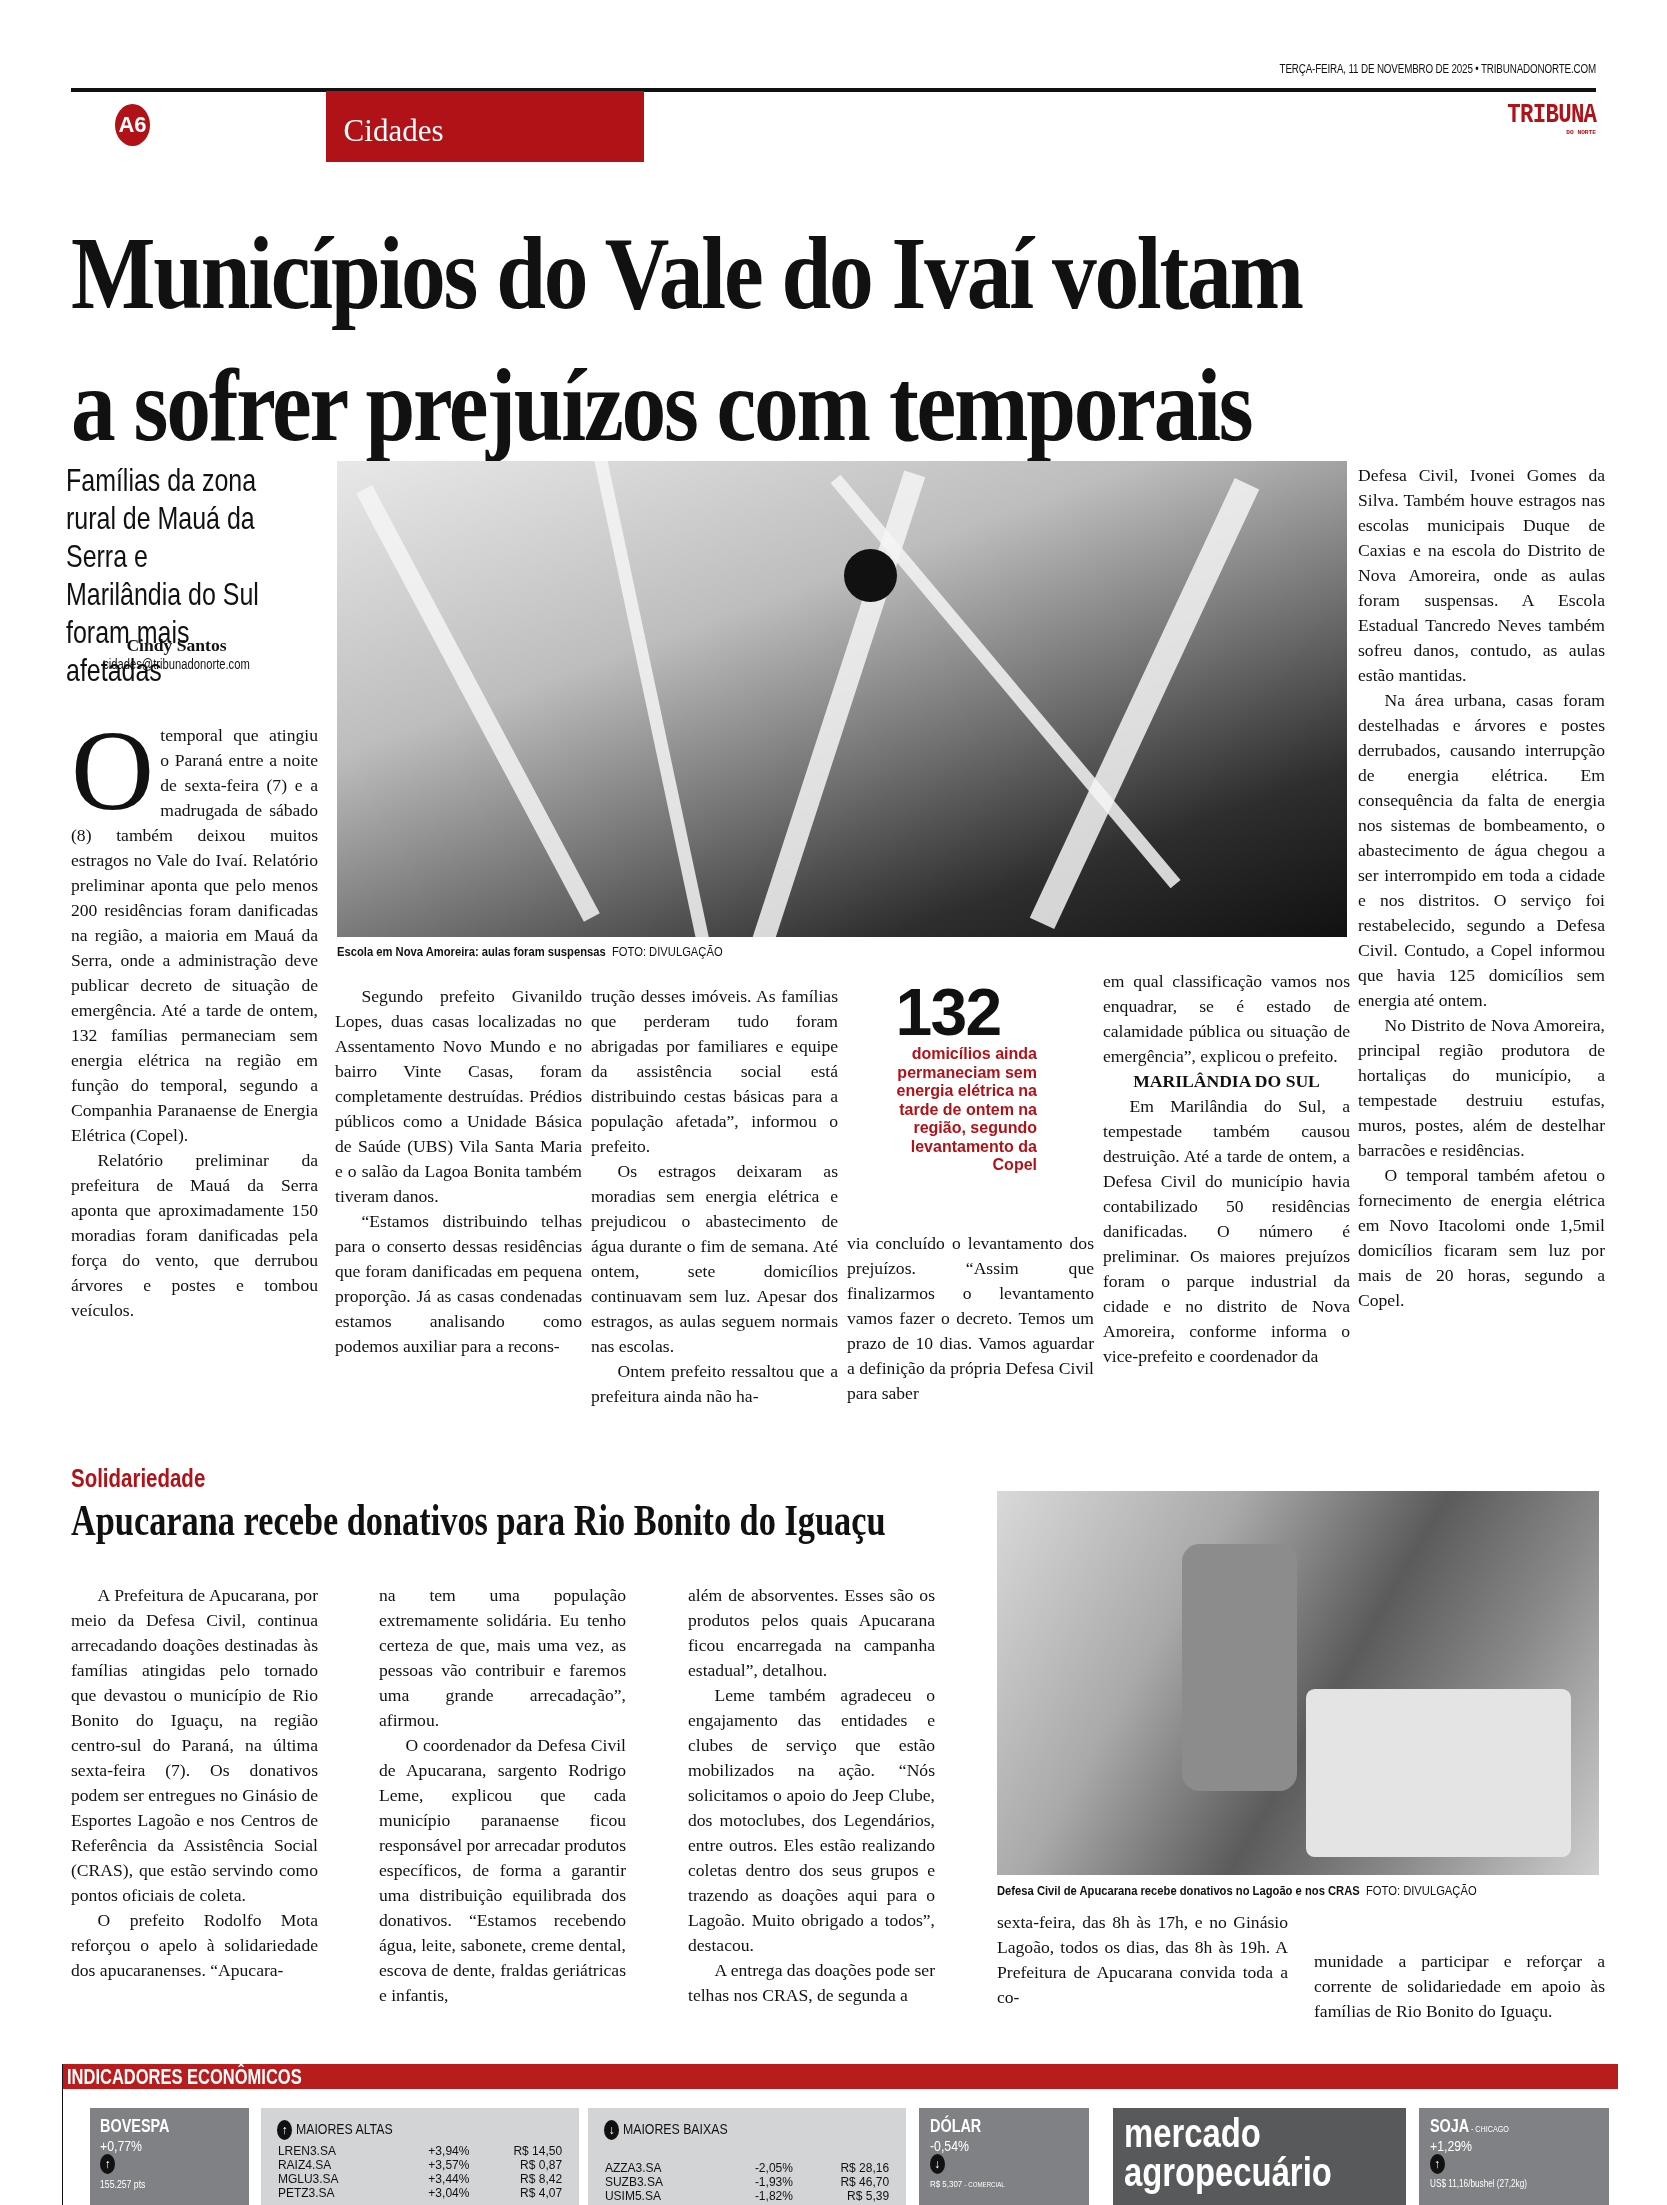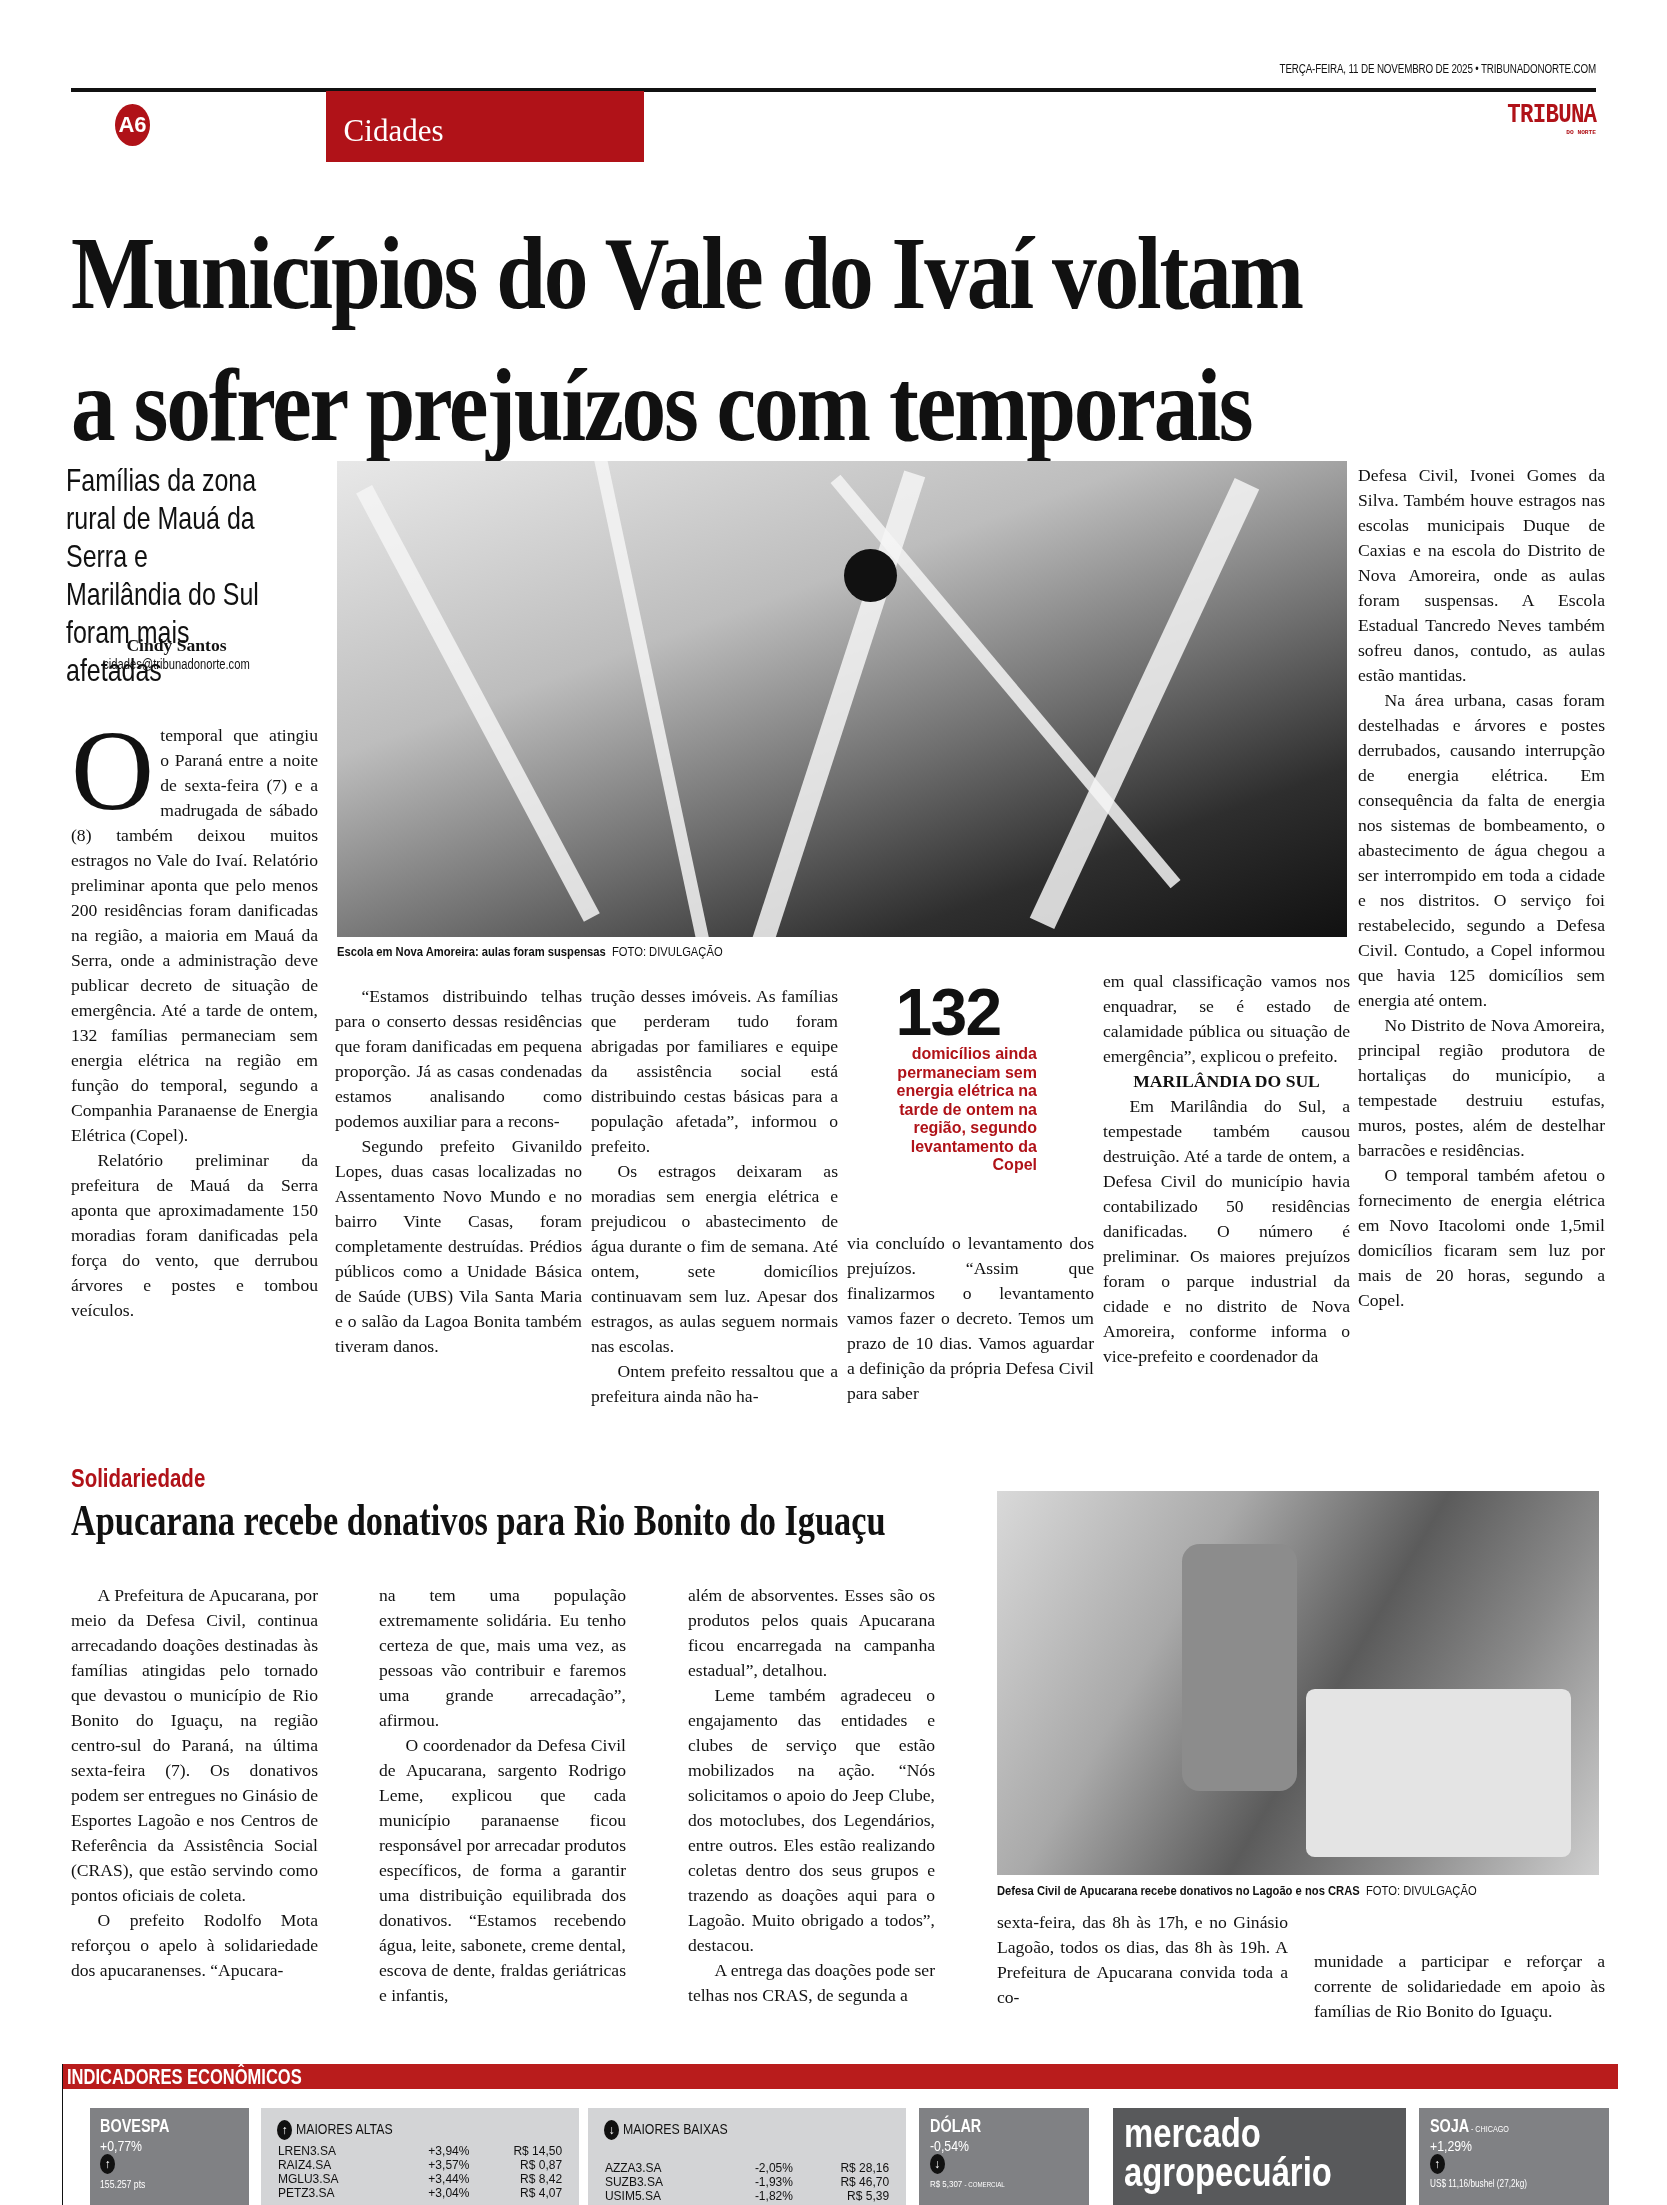--- a/index.html
+++ b/index.html
@@ -104,22 +104,22 @@
 </div>
 <div class="caption cap1">
   <b>Escola em Nova Amoreira: aulas foram suspensas</b>&nbsp;&nbsp;<span>FOTO: DIVULGAÇÃO</span>
 </div>
 
 <div class="col" style="left:71px;top:723px;width:247px;">
   <p class="no-indent"><span class="dropcap">O</span><span>temporal que atingiu o Paraná entre a noite de sexta-feira (7) e a madrugada de sábado (8) também deixou muitos estragos no Vale do Ivaí. Relatório preliminar aponta que pelo menos 200 residências foram danificadas na região, a maioria em Mauá da Serra, onde a administração deve publicar decreto de situação de emergência. Até a tarde de ontem, 132 famílias permaneciam sem energia elétrica na região em função do temporal, segundo a Companhia Paranaense de Energia Elétrica (Copel).</span></p>
   <p>Relatório preliminar da prefeitura de Mauá da Serra aponta que aproximadamente 150 moradias foram danificadas pela força do vento, que derrubou árvores e postes e tombou veículos.</p>
 </div>
 <div class="col" style="left:335px;top:984px;width:247px;">
+  <p>Segundo prefeito Givanildo Lopes, duas casas localizadas no Assentamento Novo Mundo e no bairro Vinte Casas, foram completamente destruídas. Prédios públicos como a Unidade Básica de Saúde (UBS) Vila Santa Maria e o salão da Lagoa Bonita também tiveram danos.</p>
   <p>“Estamos distribuindo telhas para o conserto dessas residências que foram danificadas em pequena proporção. Já as casas condenadas estamos analisando como podemos auxiliar para a recons-</p>
-  <p>Segundo prefeito Givanildo Lopes, duas casas localizadas no Assentamento Novo Mundo e no bairro Vinte Casas, foram completamente destruídas. Prédios públicos como a Unidade Básica de Saúde (UBS) Vila Santa Maria e o salão da Lagoa Bonita também tiveram danos.</p>
 </div>
 <div class="col" style="left:591px;top:984px;width:247px;">
   <p class="no-indent">trução desses imóveis. As famílias que perderam tudo foram abrigadas por familiares e equipe da assistência social está distribuindo cestas básicas para a população afetada”, informou o prefeito.</p>
   <p>Os estragos deixaram as moradias sem energia elétrica e prejudicou o abastecimento de água durante o fim de semana. Até ontem, sete domicílios continuavam sem luz. Apesar dos estragos, as aulas seguem normais nas escolas.</p>
   <p>Ontem prefeito ressaltou que a prefeitura ainda não ha-</p>
 </div>
 <div class="stat">
   <div class="num">132</div>
   <div class="txt">domicílios ainda permaneciam sem energia elétrica na tarde de ontem na região, segundo levantamento da Copel</div>
 </div>

